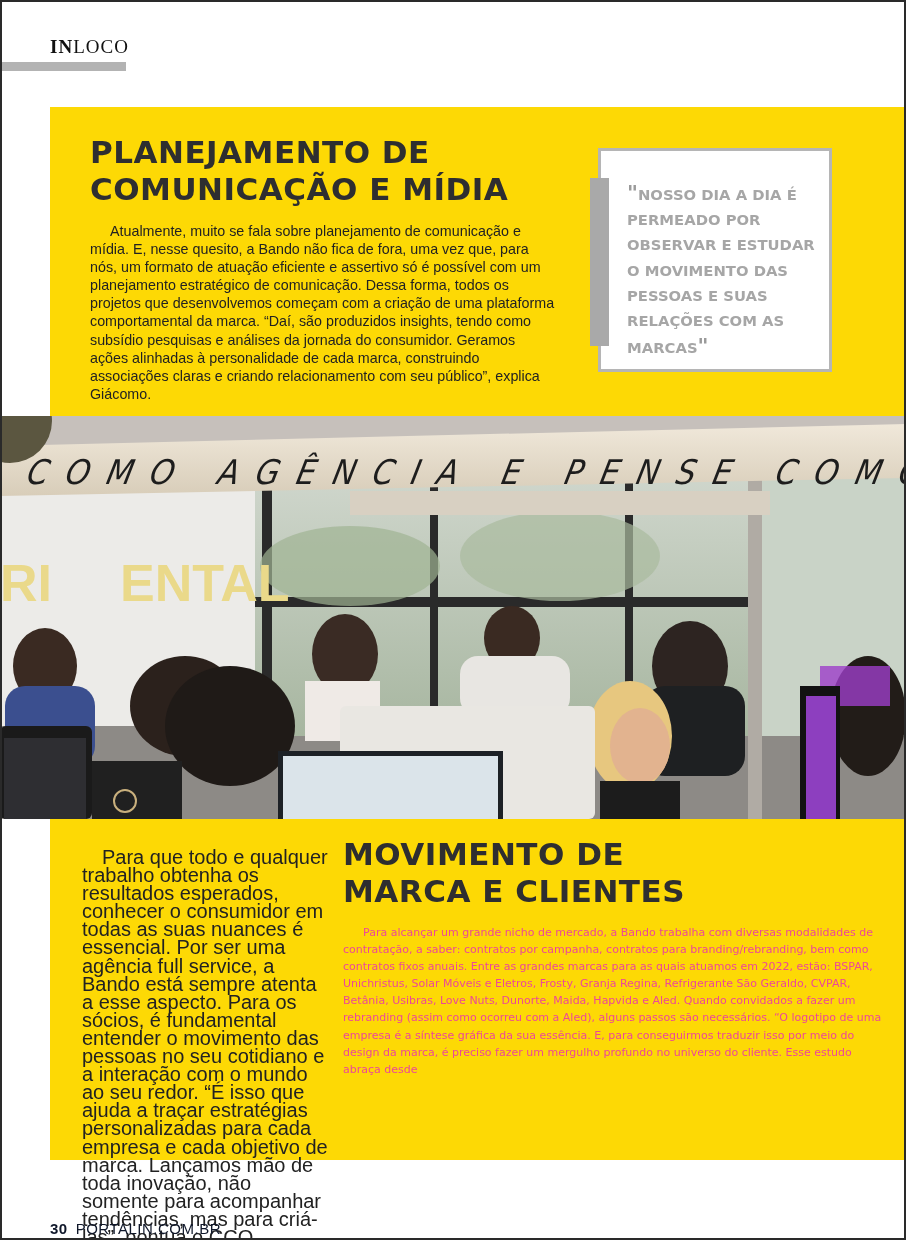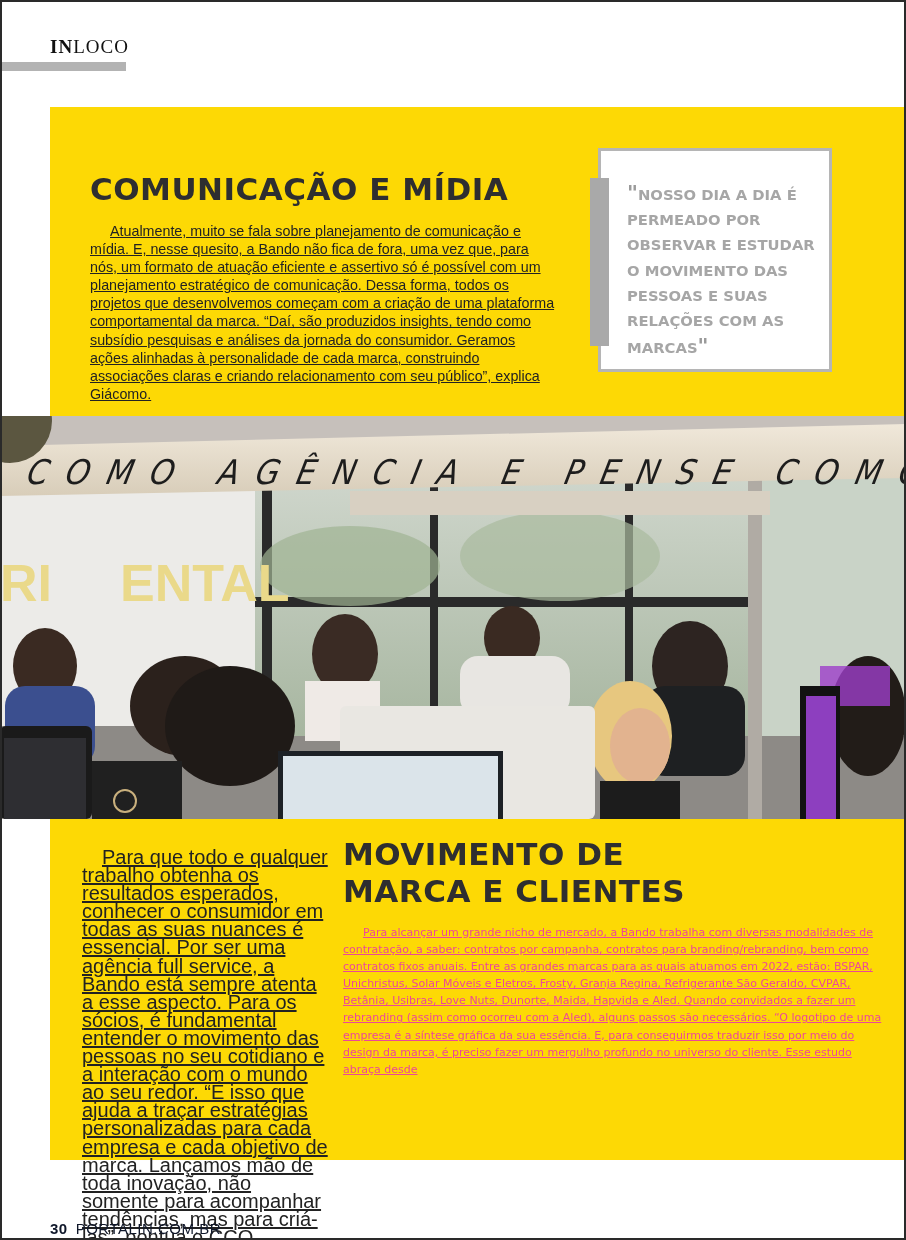--- a/index.html
+++ b/index.html
@@ -12,21 +12,21 @@
   .section-tag b { font-weight: 700; }
   .section-tag span.light { font-weight: 400; }
   .tag-bar { position: absolute; left: 0; top: 62px; width: 126px; height: 9px; background: #b3b3b3; }
 
   .yellow-top { position: absolute; left: 50px; top: 107px; width: 856px; height: 309px; background: #fdd905; }
   .yellow-bottom { position: absolute; left: 50px; top: 819px; width: 856px; height: 341px; background: #fdd905; }
 
   .title { font-family: "DejaVu Sans", sans-serif; font-weight: 700; color: #2e2e30; margin: 0; letter-spacing: 0.5px; }
   .title-1 { position: absolute; left: 90px; top: 134px; font-size: 31px; line-height: 37px; }
   .body-1 { position: absolute; left: 90px; top: 222px; width: 465px; font-size: 14.3px; line-height: 18.1px; color: #222; }
-  .body-1 p, .body-2 p, .body-3 p { margin: 0; text-indent: 20px; text-decoration: underline; }
+  .body-1 p, .body-2 p, .body-3 p { margin: 0; text-indent: 20px; }
 
   .quote-box { position: absolute; left: 598px; top: 148px; width: 234px; height: 224px; background: #ffffff; border: 3px solid #b5b5b5; box-sizing: border-box; }
   .quote-bar { position: absolute; left: 590px; top: 178px; width: 19px; height: 168px; background: #a9a9a9; }
   .quote-text { position: absolute; left: 627px; top: 180px; width: 200px; font-family: "DejaVu Sans", sans-serif; font-weight: 700; font-size: 14.8px; line-height: 25.2px; color: #a6a6a6; text-transform: uppercase; }
   .qmark { font-family: "DejaVu Serif", serif; font-size: 21px; font-style: italic; color: #9a9a9a; }
 
   .photo { position: absolute; left: 0; top: 416px; width: 906px; height: 403px; overflow: hidden; background: #8d8a86; }
   .photo svg { display: block; }
 
   .body-2 { position: absolute; left: 82px; top: 848px; width: 250px; font-size: 20px; line-height: 18.1px; color: #222; }
@@ -40,21 +40,21 @@
 <body>
 
 <div class="frame"></div>
 
 <div class="section-tag"><b>IN</b><span class="light">LOCO</span></div>
 <div class="tag-bar"></div>
 
 <div class="yellow-top"></div>
 
 <h1 class="title title-1">
-  <br>
+  <span>PLANEJAMENTO DE</span><br>
   <span>COMUNICAÇÃO E MÍDIA</span>
 </h1>
 <div class="body-1">
   <p>Atualmente, muito se fala sobre planejamento de comunicação e mídia. E, nesse quesito, a Bando não fica de fora, uma vez que, para nós, um formato de atuação eficiente e assertivo só é possível com um planejamento estratégico de comunicação. Dessa forma, todos os projetos que desenvolvemos começam com a criação de uma plataforma comportamental da marca. “Daí, são produzidos insights, tendo como subsídio pesquisas e análises da jornada do consumidor. Geramos ações alinhadas à personalidade de cada marca, construindo associações claras e criando relacionamento com seu público”, explica Giácomo.</p>
 </div>
 
 <div class="quote-box"></div>
 <div class="quote-bar"></div>
 <div class="quote-text"><span class="qmark">"</span><span>NOSSO DIA A DIA É PERMEADO POR OBSERVAR E ESTUDAR O MOVIMENTO DAS PESSOAS E SUAS RELAÇÕES COM AS MARCAS</span><span class="qmark">"</span></div>
 

